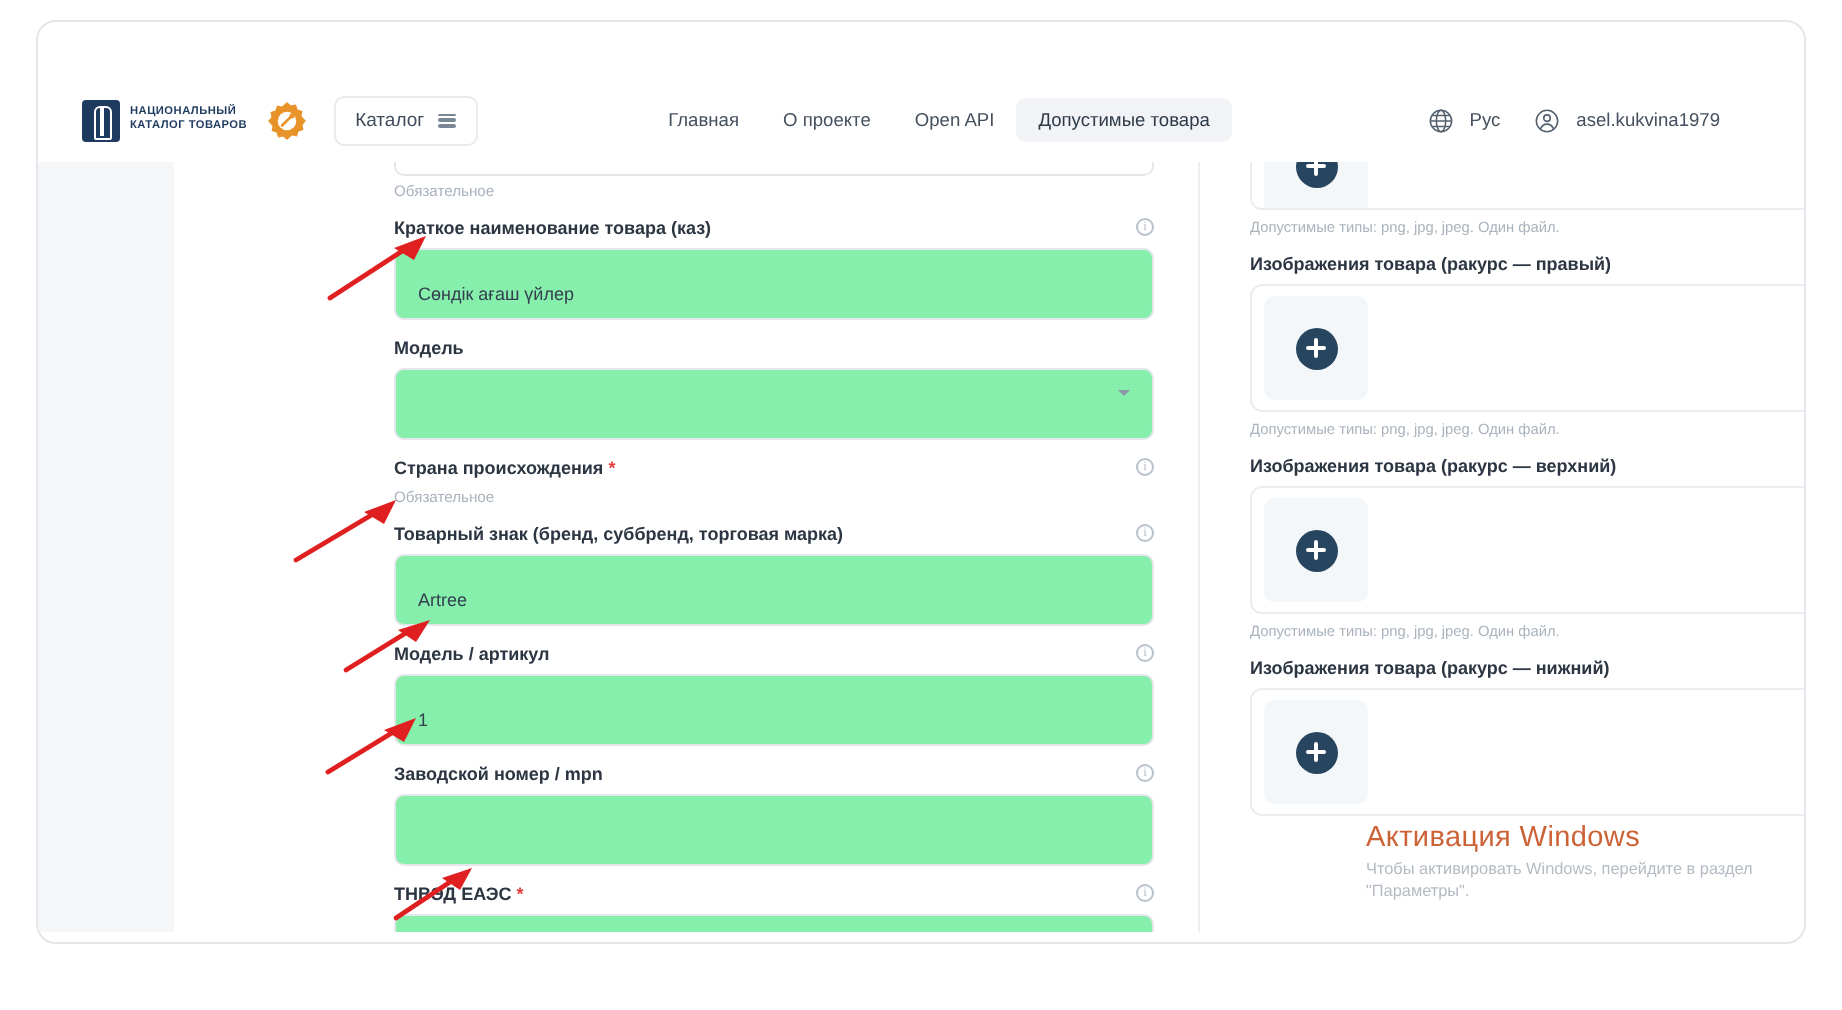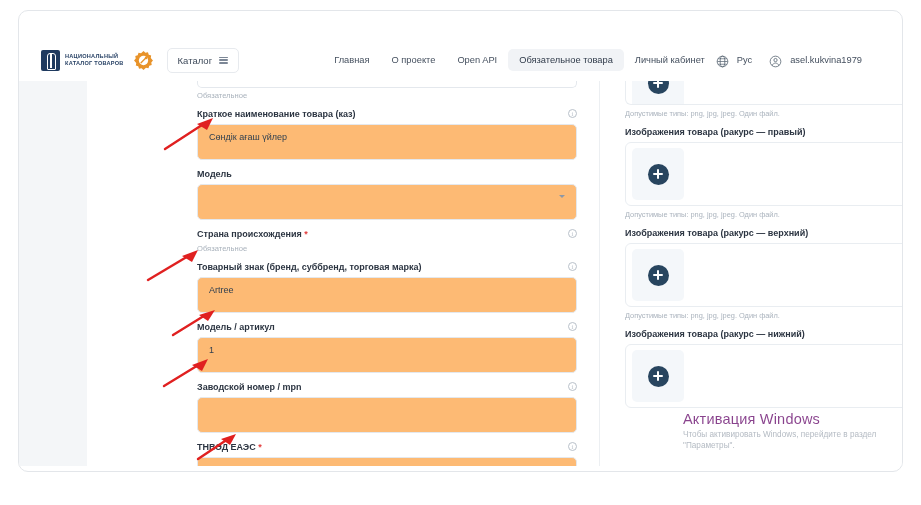--- a/index.html
+++ b/index.html
@@ -177,23 +177,23 @@
     color: #2c3542;
     margin-bottom: 5px;
     padding-top: 8px;
     display: block;
   }
   .req-star { color: #e23c3c; font-weight: bold; }
   .input-box {
     height: 24px;
     border: 1px solid #e4e8ed;
     border-radius: 5px;
-    background: #fdba74;
+    background: #86efac;
     display: flex;
-    align-items: flex-end;
+    align-items: flex-start;
     padding: 17px 11px;
     font-size: 9px;
     color: #32404f;
     position: relative;
   }
   .input-box.select::after {
     content: "";
     position: absolute;
     right: 11px; top: 10px;
     width: 0; height: 0;
@@ -299,21 +299,21 @@
     left: 664px; top: 400px;
     width: 215px;
     color: #a9b1bb;
     opacity: 0.82;
     pointer-events: none;
   }
   .wm-title {
     font-size: 14.5px;
     font-weight: normal;
     letter-spacing: 0.2px;
-    color: #701a75;
+    color: #c2410c;
     margin-bottom: 2px;
   }
   .wm-sub {
     font-size: 8.2px;
     line-height: 11px;
     color: #a4acb6;
   }
 </style>
 </head>
 <body>
@@ -344,22 +344,21 @@
           <i></i>
           <i></i>
           <i></i>
         </span>
     </div>
 
     <div class="nav">
       <div class="nav-item">Главная</div>
       <div class="nav-item">О проекте</div>
       <div class="nav-item">Open API</div>
-      <div class="nav-item active">Обязательное товара</div>
-      <div class="nav-item">Личный кабинет</div>
+      <div class="nav-item active">Допустимые товара</div>
     </div>
 
     <div class="header-right">
       <span class="globe-icon">
         <svg width="13" height="13" viewBox="0 0 20 20">
           <circle cx="10" cy="10" r="8.2" fill="none" stroke="#53606e" stroke-width="1.2"></circle>
           <ellipse cx="10" cy="10" rx="3.6" ry="8.2" fill="none" stroke="#53606e" stroke-width="1.2"></ellipse>
           <path d="M2 10h16M3.2 5.8h13.6M3.2 14.2h13.6" stroke="#53606e" stroke-width="1.1"></path>
         </svg>
       </span>

